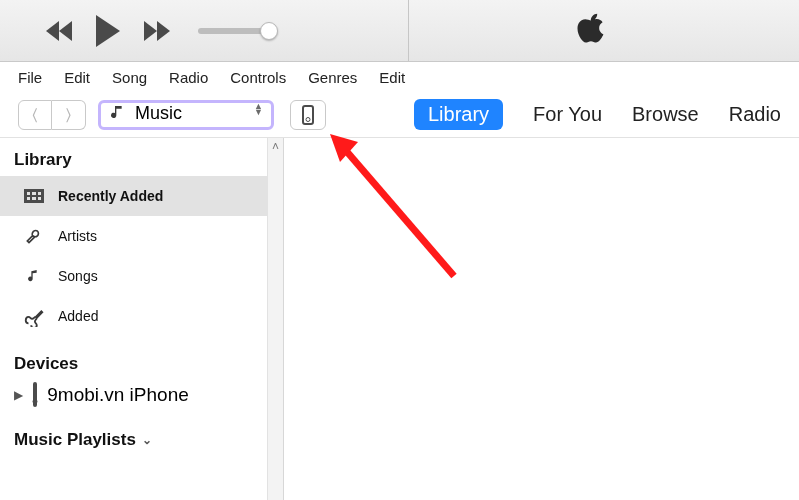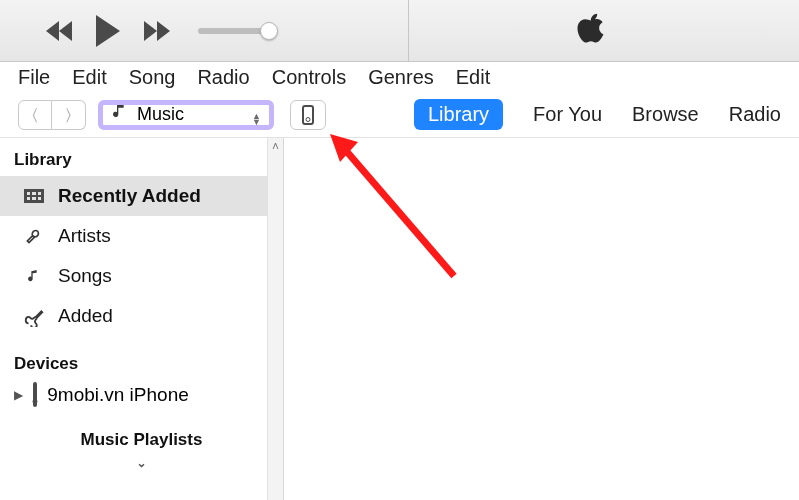--- a/index.html
+++ b/index.html
@@ -21,60 +21,60 @@
 
   .volume { position:relative; width:72px; height:6px; margin-left:28px; background:#bdbdbd; border-radius:3px; }
   .volume .knob { position:absolute; right:-8px; top:50%; transform:translateY(-50%); width:18px; height:18px; background:#fff; border:1px solid #b8b8b8; border-radius:50%; box-shadow:0 1px 2px rgba(0,0,0,.25);}
 
   .tb-divider { position:absolute; left:408px; top:0; bottom:0; width:1px; background:#c6c6c6; }
   .apple { position:absolute; left:50%; transform:translateX(210px); font-size:34px; color:#333; } 
   .apple.real { left:576px; transform:none; top:10px; }
 
   .menubar {
     height:30px; display:flex; align-items:center; gap:22px;
-    padding-left:18px; font-size:20px; color:#222;
+    padding-left:18px; font-size:15px; color:#222;
   }
   .menubar span { cursor:default; }
 
   .toolbar-row {
     height:46px; display:flex; align-items:center; padding:0 18px;
     border-bottom:1px solid #e2e2e2;
   }
   .navbtns { display:flex; }
   .sqbtn {
     width:34px; height:30px; background:#fff; border:1px solid #c9c9c9;
     display:flex; align-items:center; justify-content:center; color:#b7b7b7; font-size:16px;
   }
   .sqbtn:first-child { border-radius:6px 0 0 6px; }
   .sqbtn:last-child  { border-left:none; border-radius:0 6px 6px 0; }
 
   .picker {
-    margin-left:12px; height:30px; width:176px; background:#fff; border:5px solid #c4b5fd;
-    border-radius:6px; display:flex; align-items:flex-end; padding:0 8px; gap:10px; font-size:18px;
+    margin-left:12px; height:30px; width:176px; background:#fff; border:3px solid #c4b5fd;
+    border-radius:6px; display:flex; align-items:flex-start; padding:0 8px; gap:10px; font-size:18px;
   }
   .picker .chev { margin-left:auto; display:flex; flex-direction:column; line-height:6px; color:#6b6b6b; font-size:9px; }
 
   .device-btn {
     margin-left:16px; width:36px; height:30px; background:#fff; border:1px solid #c9c9c9;
     border-radius:6px; display:flex; align-items:center; justify-content:center;
   }
   .phone-ico { width:12px; height:20px; border:2px solid #4b4b4b; border-radius:3px; position:relative; }
   .phone-ico::after { content:""; position:absolute; bottom:1px; left:50%; transform:translateX(-50%); width:3px; height:3px; border:1px solid #4b4b4b; border-radius:50%; }
 
   .view-tabs { margin-left:auto; display:flex; align-items:center; gap:30px; font-size:20px; color:#222; }
   .view-tabs .pill { background:#1f84ff; color:#fff; padding:4px 14px; border-radius:6px; }
 
   .content { display:flex; height:calc(500px - 62px - 30px - 46px); }
   .sidebar { width:284px; border-right:1px solid #d7d7d7; position:relative; }
   .sidebar-scroll { position:absolute; right:0; top:0; width:16px; height:100%; background:#f3f3f3; border-left:1px solid #e2e2e2;}
   .sidebar-scroll::before{content:"";position:absolute;top:0;left:0;right:0;height:16px;display:flex;align-items:center;justify-content:center;}
   .sb-uparrow{position:absolute;top:2px;left:4px;color:#7a7a7a;font-size:12px;}
   .sb-inner { padding:6px 0 0 0; }
   .sb-header { font-weight:700; font-size:17px; padding:6px 14px; color:#111;}
-  .sb-item { display:flex; align-items:center; gap:12px; height:40px; padding:0 14px 0 22px; font-size:19px; color:#111;}
+  .sb-item { display:flex; align-items:center; gap:12px; height:40px; padding:0 14px 0 22px; font-size:14px; color:#111;}
   .sb-item.selected { background:#e2e2e2; font-weight:700; }
   .sb-item .ico { width:24px; display:flex; justify-content:center; color:#4b4b4b; }
   .sb-sub { display:flex; align-items:center; gap:10px; padding:4px 14px; font-size:19px; }
   .disclose { font-size:12px; color:#555; }
 
   .grid-ico { width:20px; height:14px; border:2px solid #4b4b4b; display:grid; grid-template-columns:1fr 1fr 1fr; grid-template-rows:1fr 1fr;}
   .grid-ico span{border:0.5px solid #4b4b4b;}
   .mic-ico svg, .album-ico svg, .note-ico svg, .guitar-ico svg { display:block; }
 
   .arrow-annot {
@@ -198,21 +198,21 @@
         <span>Added</span>
       </div>
 
       <div class="sb-header" style="margin-top:12px">Devices</div>
       <div class="sb-sub">
         <span class="disclose">▶</span>
         <span><span class="phone-ico" style="transform:scale(.85)"></span></span>
         <span>9mobi.vn iPhone</span>
       </div>
 
-      <div class="sb-header" style="margin-top:14px; display:flex; align-items:center; gap:6px;flex-direction:column;">
+      <div class="sb-header" style="margin-top:14px; display:flex; align-items:center; gap:6px;">
         <span>Music Playlists</span>
         <span class="disclose">⌄</span>
       </div>
     </div>
   </div>
   <div style="flex:1"></div>
 </div>
 
 <svg class="arrow-annot" width="170" height="170">
   <defs></defs>

